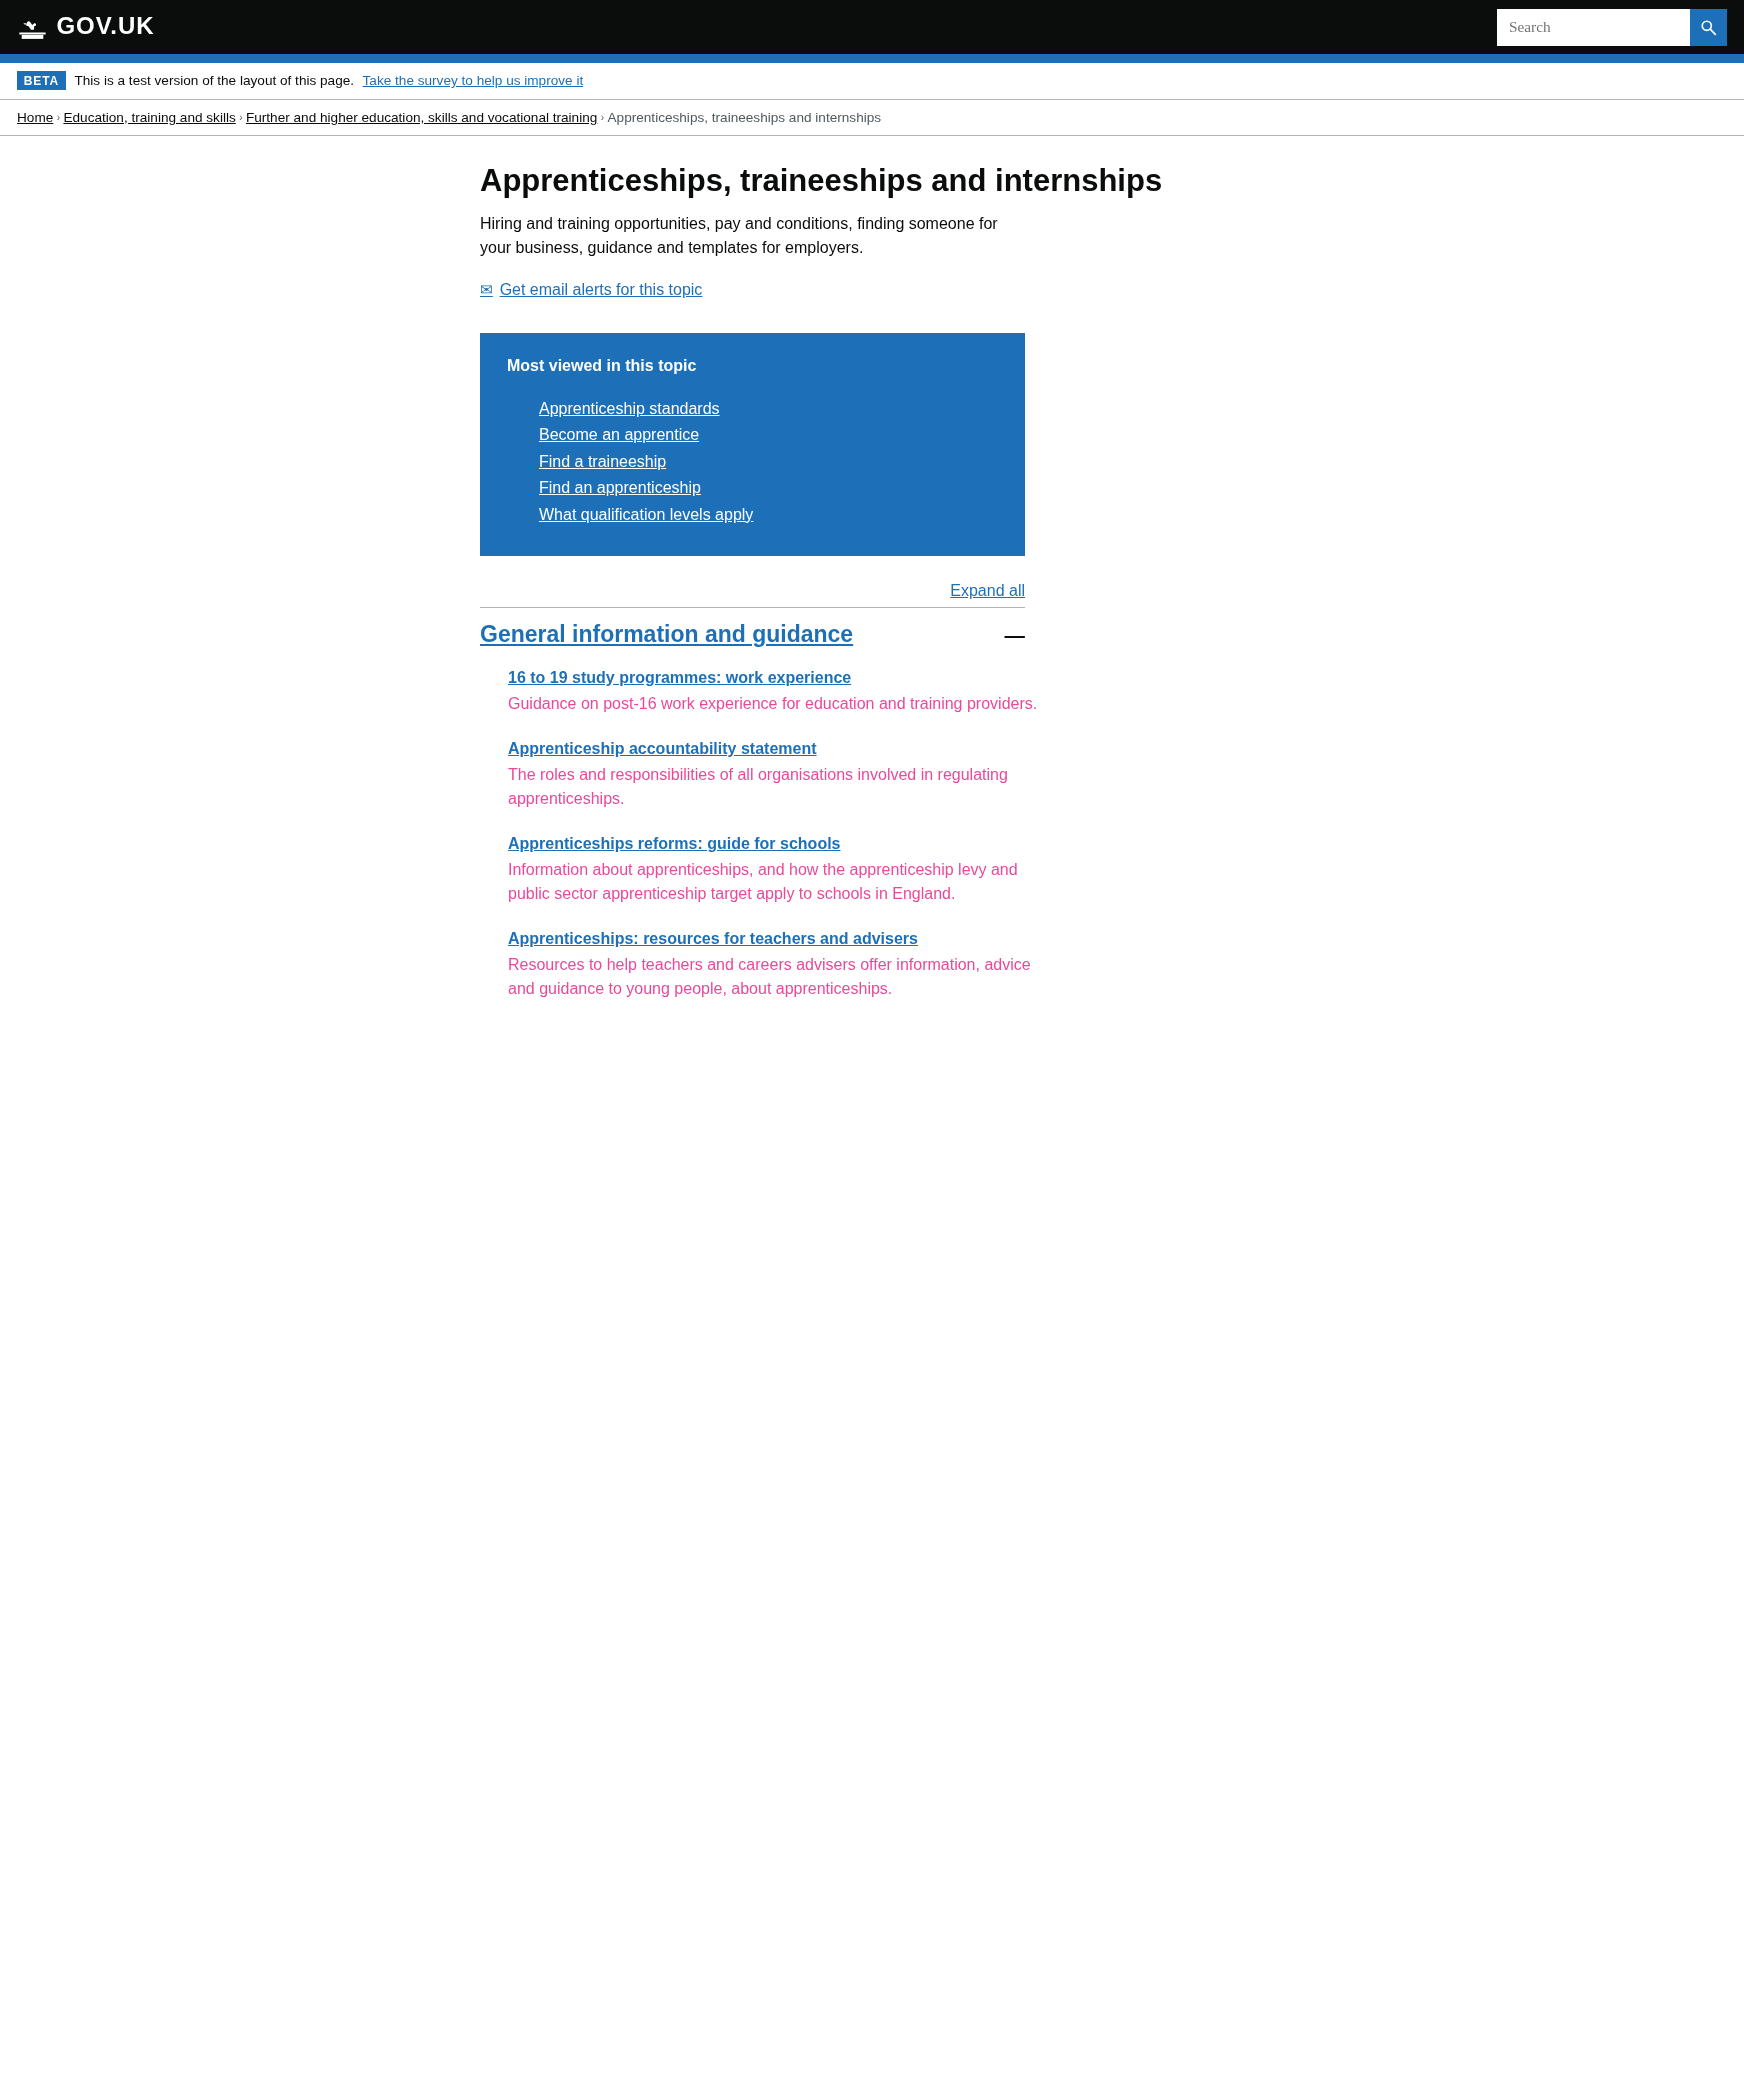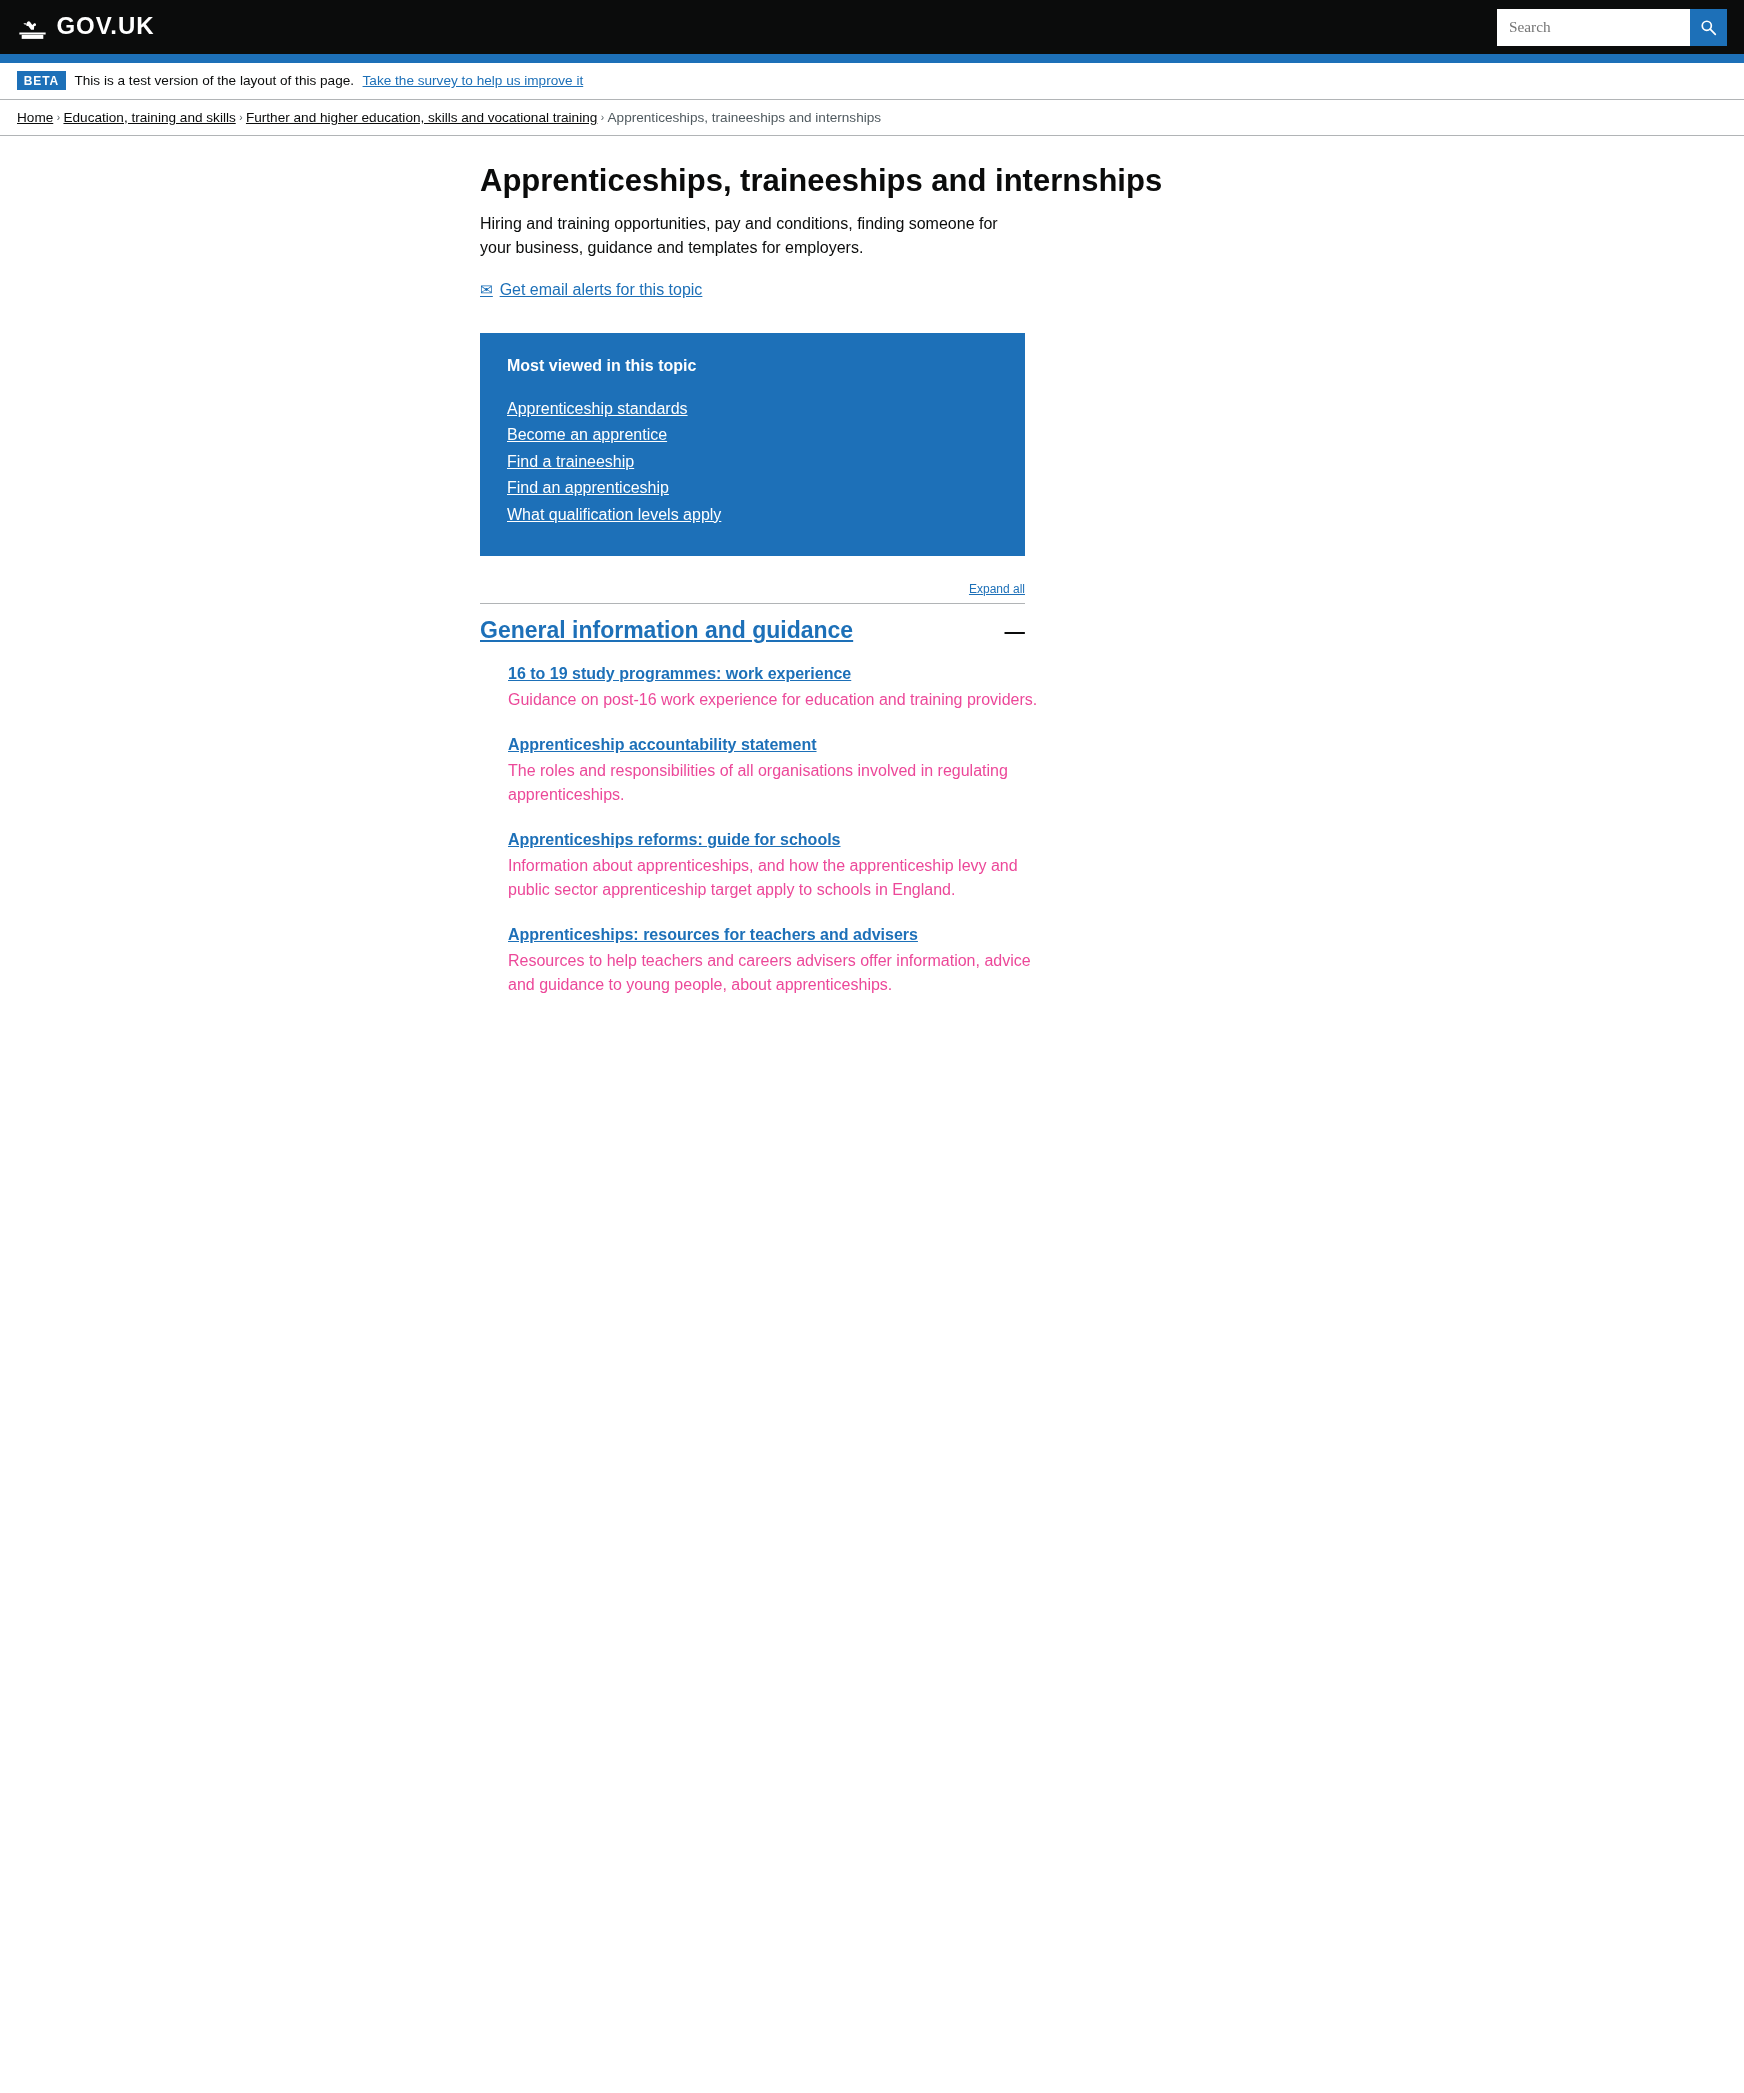--- a/index.html
+++ b/index.html
@@ -164,20 +164,21 @@
       margin-bottom: 25.6px;
     }
     .most-viewed-title {
       color: #fff;
       font-size: 16px;
       font-weight: bold;
       margin-bottom: 25px;
     }
     .most-viewed-list {
       list-style: none;
+      margin-left: 32px;
     }
     .most-viewed-list li {
       margin-bottom: 8.5px;
     }
     .most-viewed-list a {
       color: #fff;
       text-decoration: underline;
       font-size: 16px;
     }
 
@@ -186,21 +187,21 @@
       max-width: 545px;
       display: flex;
       justify-content: flex-end;
       margin-bottom: 6.8px;
     }
     .expand-all-btn {
       background: none;
       border: none;
       color: #1d70b8;
       text-decoration: underline;
-      font-size: 12px;
+      font-size: 16px;
       cursor: pointer;
       padding: 0;
     }
 
     
     .section-divider {
       border: none;
       border-top: 0.9px solid #b1b4b6;
       max-width: 545px;
       margin-bottom: 13.6px;

